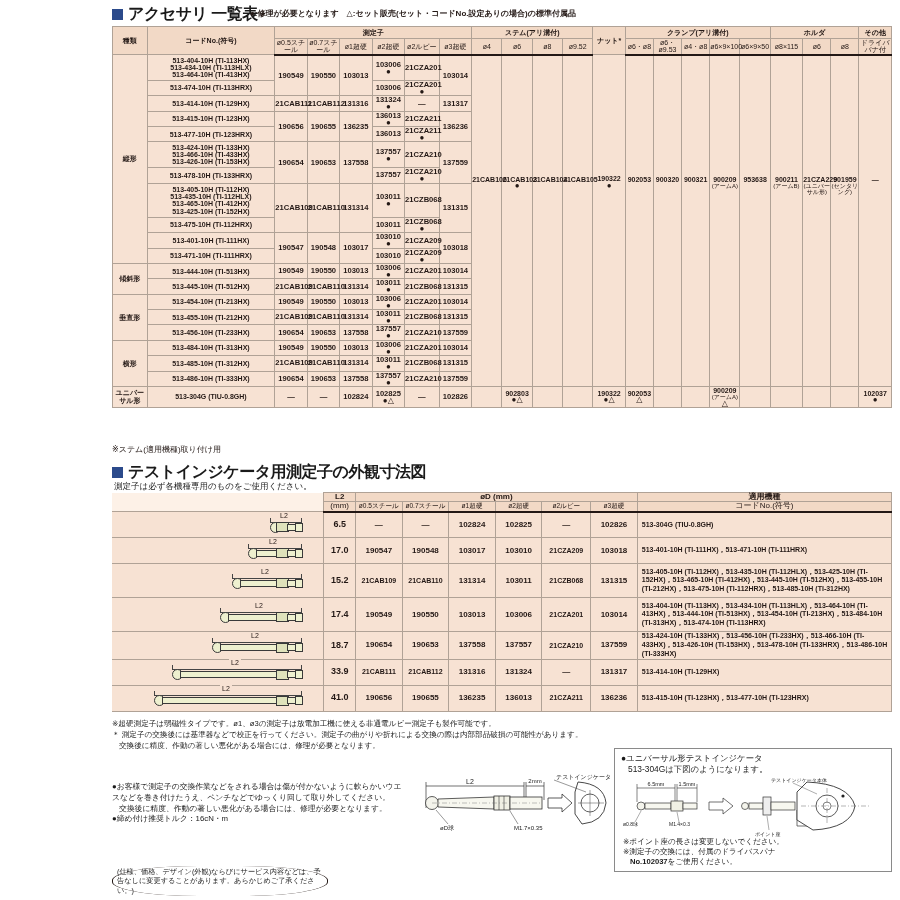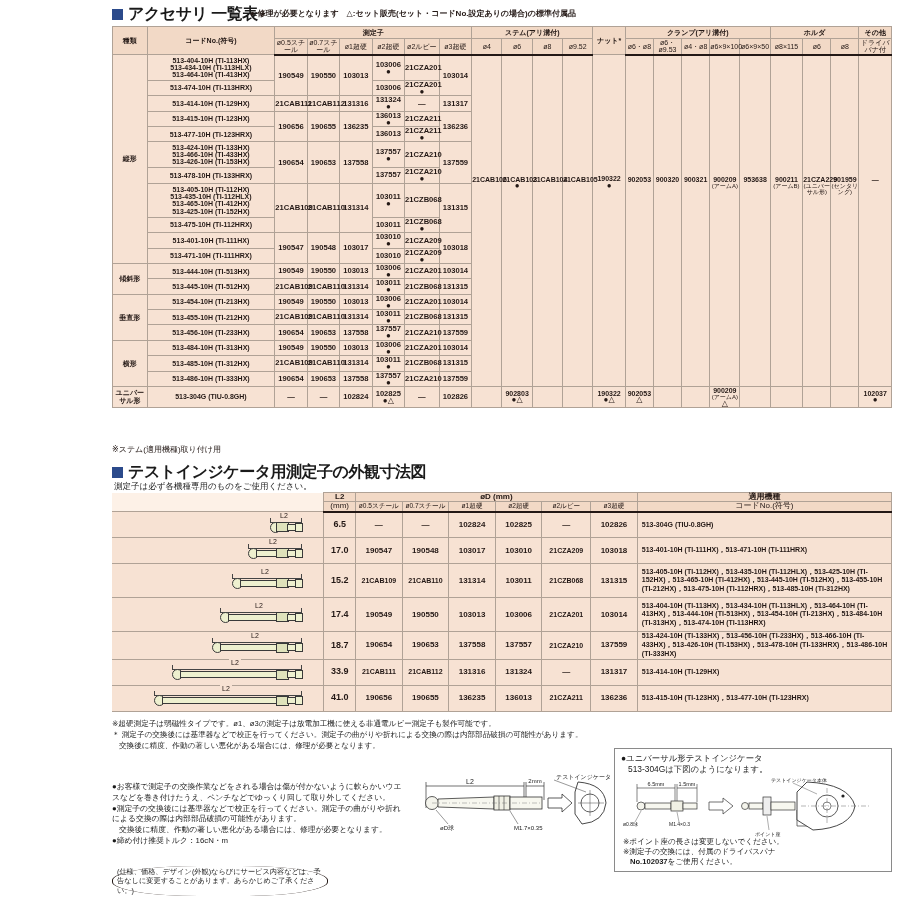--- a/index.html
+++ b/index.html
@@ -673,21 +673,20 @@
   </div>
 
   <div id="note2">
       <p>※超硬測定子は弱磁性タイプです。ø1、ø3の測定子は放電加工機に使える非通電ルビー測定子も製作可能です。</p>
       <p>＊ 測定子の交換後には基準器などで校正を行ってください。測定子の曲がりや折れによる交換の際は内部部品破損の可能性があります。</p>
       <p class="ind">交換後に精度、作動の著しい悪化がある場合には、修理が必要となります。</p>
     </div>
 
   <div id="sec3list">
       <p>●お客様で測定子の交換作業などをされる場合は傷が付かないように軟らかいウエスなどを巻き付けたうえ、ペンチなどでゆっくり回して取り外してください。</p>
-      <p>●測定子の交換後には基準器などで校正を行ってください。測定子の曲がりや折れによる交換の際は内部部品破損の可能性があります。</p>
       <p class="sub">交換後に精度、作動の著しい悪化がある場合には、修理が必要となります。</p>
       <p>●締め付け推奨トルク：16cN・m</p>
     </div>
 
   <div id="disc">(仕様、価格、デザイン(外観)ならびにサービス内容などは、予告なしに変更することがあります。あらかじめご了承ください。)</div>
 
   <div id="diag-c">
     <svg width="192" height="82" viewBox="0 0 192 82">
 
       <line x1="8" y1="12" x2="8" y2="38" stroke="#333" stroke-width="0.7"></line>

